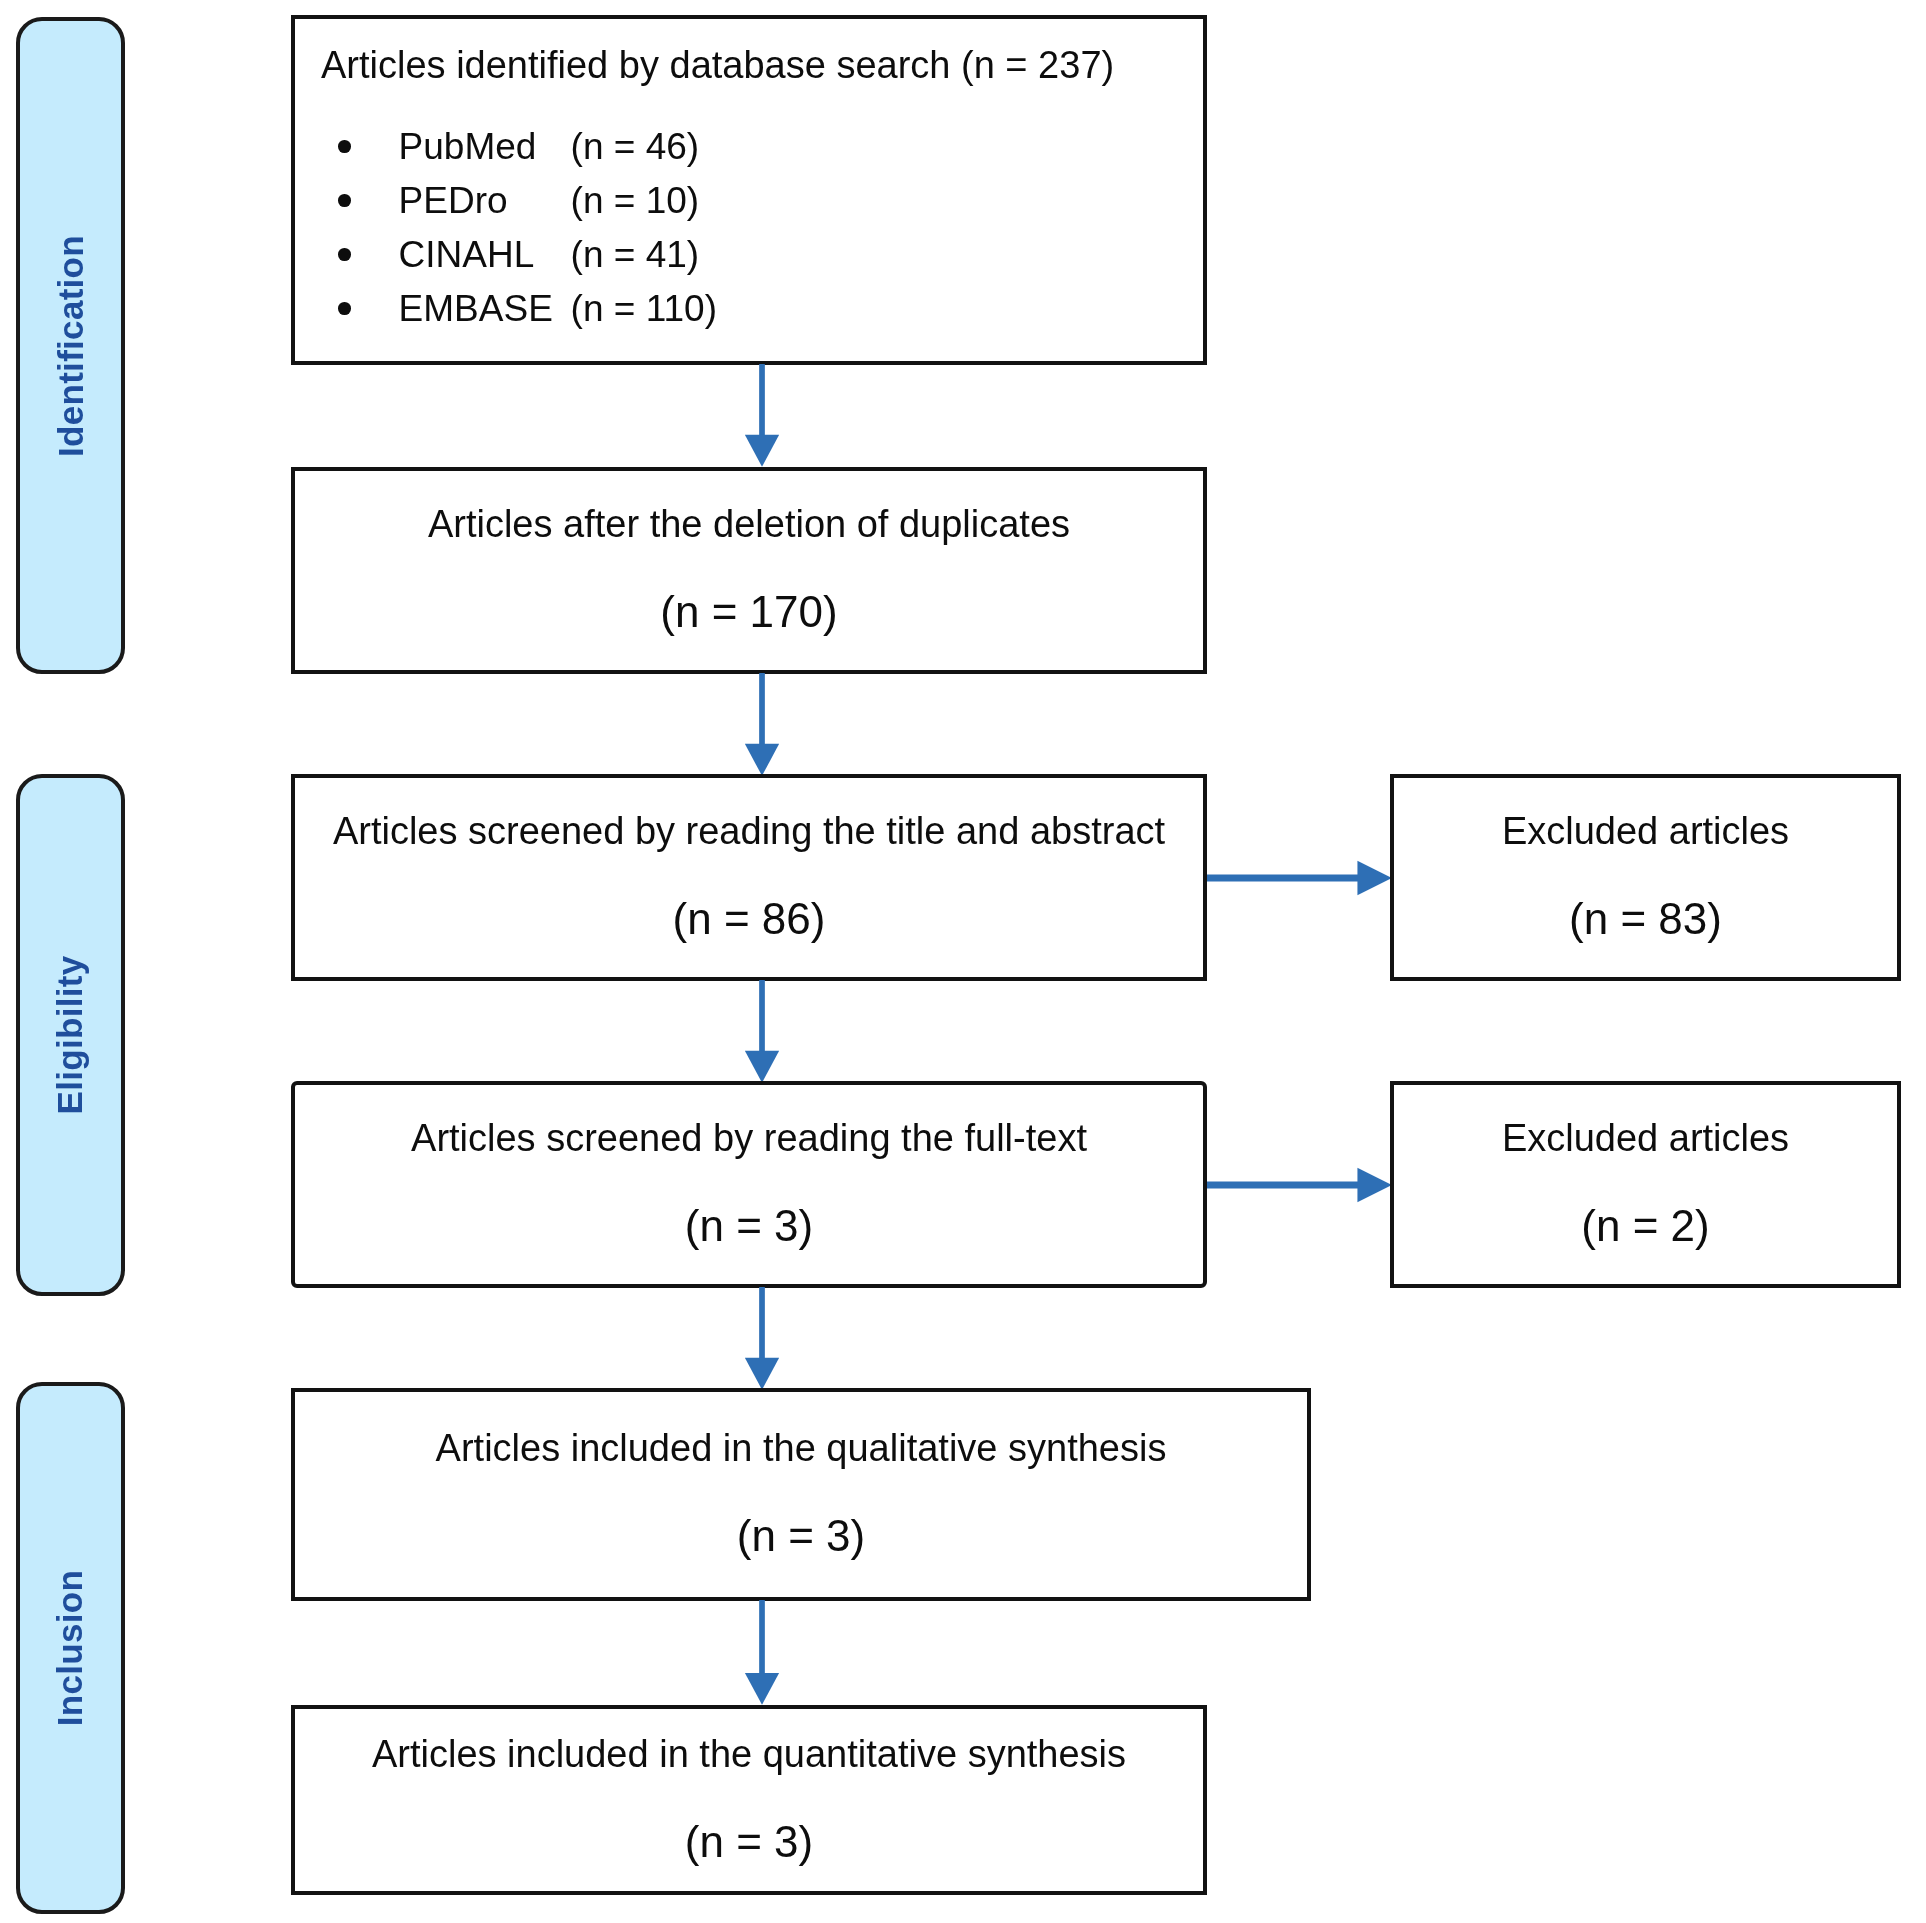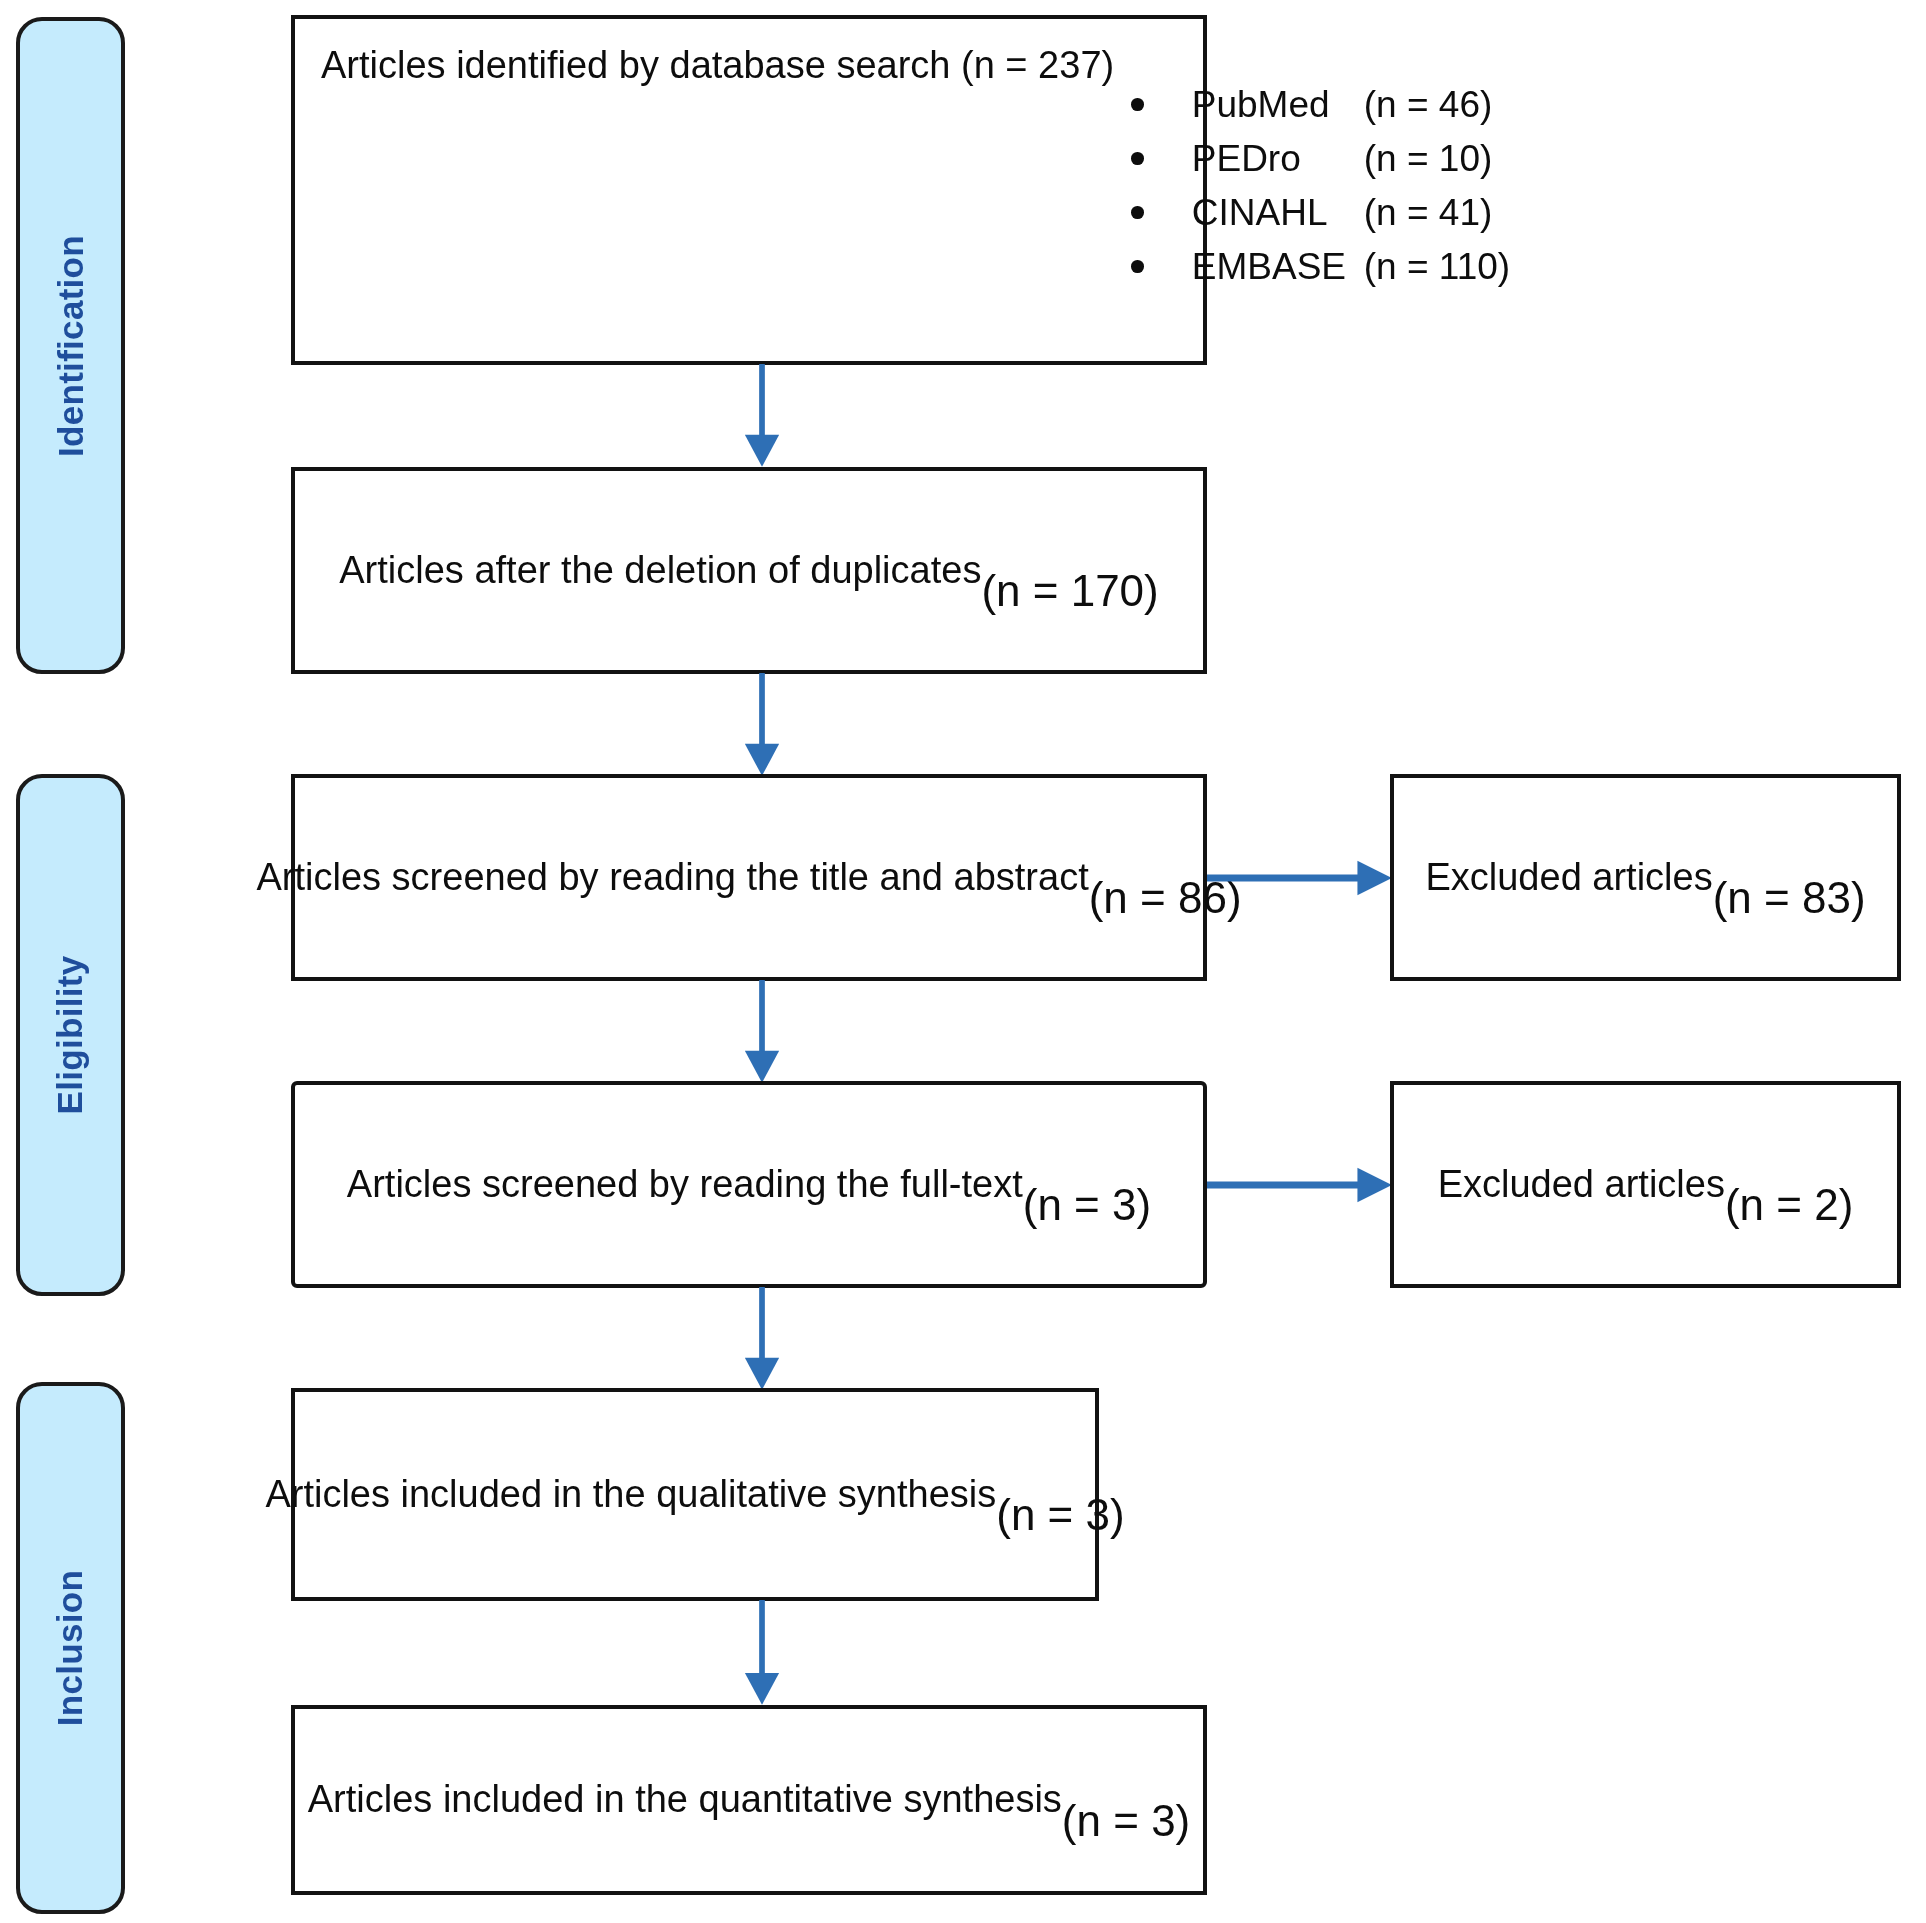--- a/index.html
+++ b/index.html
@@ -48,21 +48,21 @@
   .box {
     position: absolute;
     background: #ffffff;
     border: 4px solid #121212;
     box-sizing: border-box;
   }
   .box-inner {
     position: absolute;
     left: 0; right: 0; top: 0; bottom: 0;
     display: flex;
-    flex-direction: row;
+    flex-direction: column;
     justify-content: center;
     align-items: center;
     padding: 0 24px;
     box-sizing: border-box;
   }
   .box-inner.top-aligned {
     justify-content: flex-start;
     align-items: flex-start;
     padding: 26px 24px 0 26px;
   }
@@ -236,21 +236,21 @@
     </div>
   </div>
 
   <div class="arrow-v" style="left:739px; top:1287px; width:46px; height:104px;">
     <svg width="46" height="104" viewBox="0 0 80 182">
       <line x1="40" y1="0" x2="40" y2="140" stroke="#2E6FB5" stroke-width="10"></line>
       <polygon points="40,180 10,124 70,124" fill="#2E6FB5"></polygon>
     </svg>
   </div>
 
-  <div class="box" style="left:291px; top:1388px; width:808px; height:213px;">
+  <div class="box" style="left:291px; top:1388px; width:1020px; height:213px;">
     <div class="box-inner">
       <div class="box-title">Articles included in the qualitative synthesis</div>
       <div class="box-count">(n = 3)</div>
     </div>
   </div>
 
   <div class="arrow-v" style="left:739px; top:1600px; width:46px; height:106px;">
     <svg width="46" height="106" viewBox="0 0 80 186">
       <line x1="40" y1="0" x2="40" y2="144" stroke="#2E6FB5" stroke-width="10"></line>
       <polygon points="40,184 10,128 70,128" fill="#2E6FB5"></polygon>

